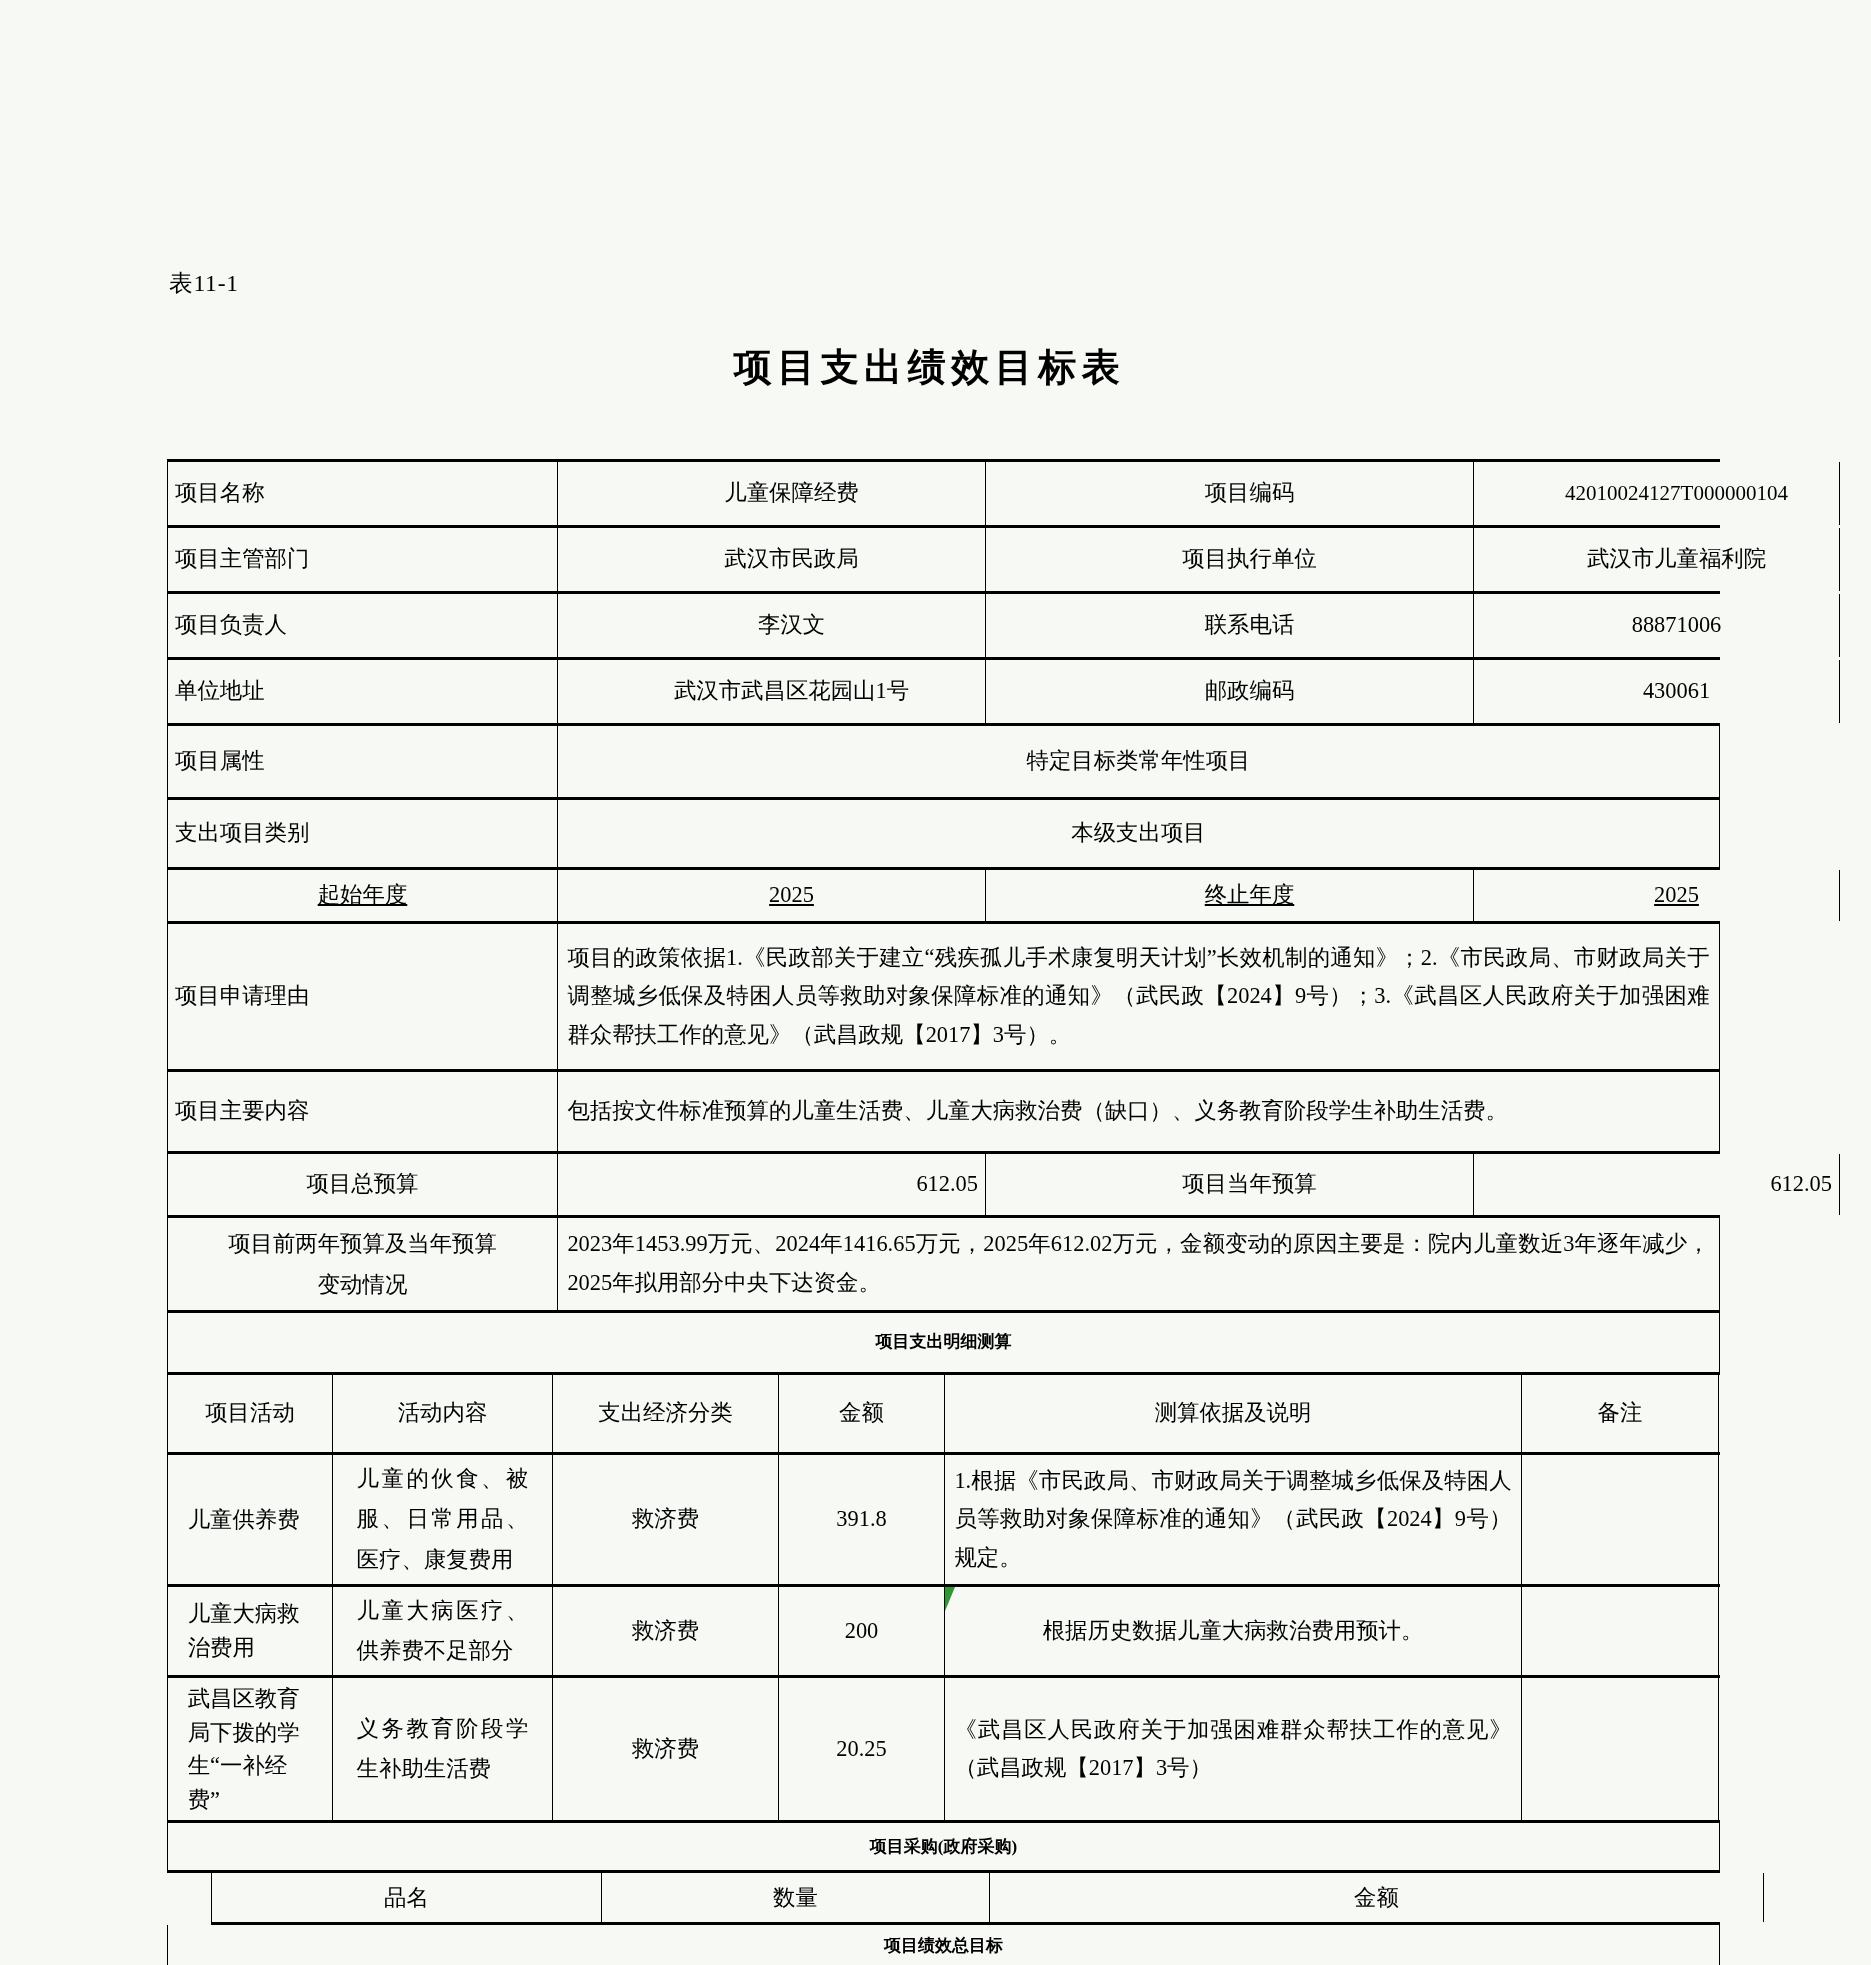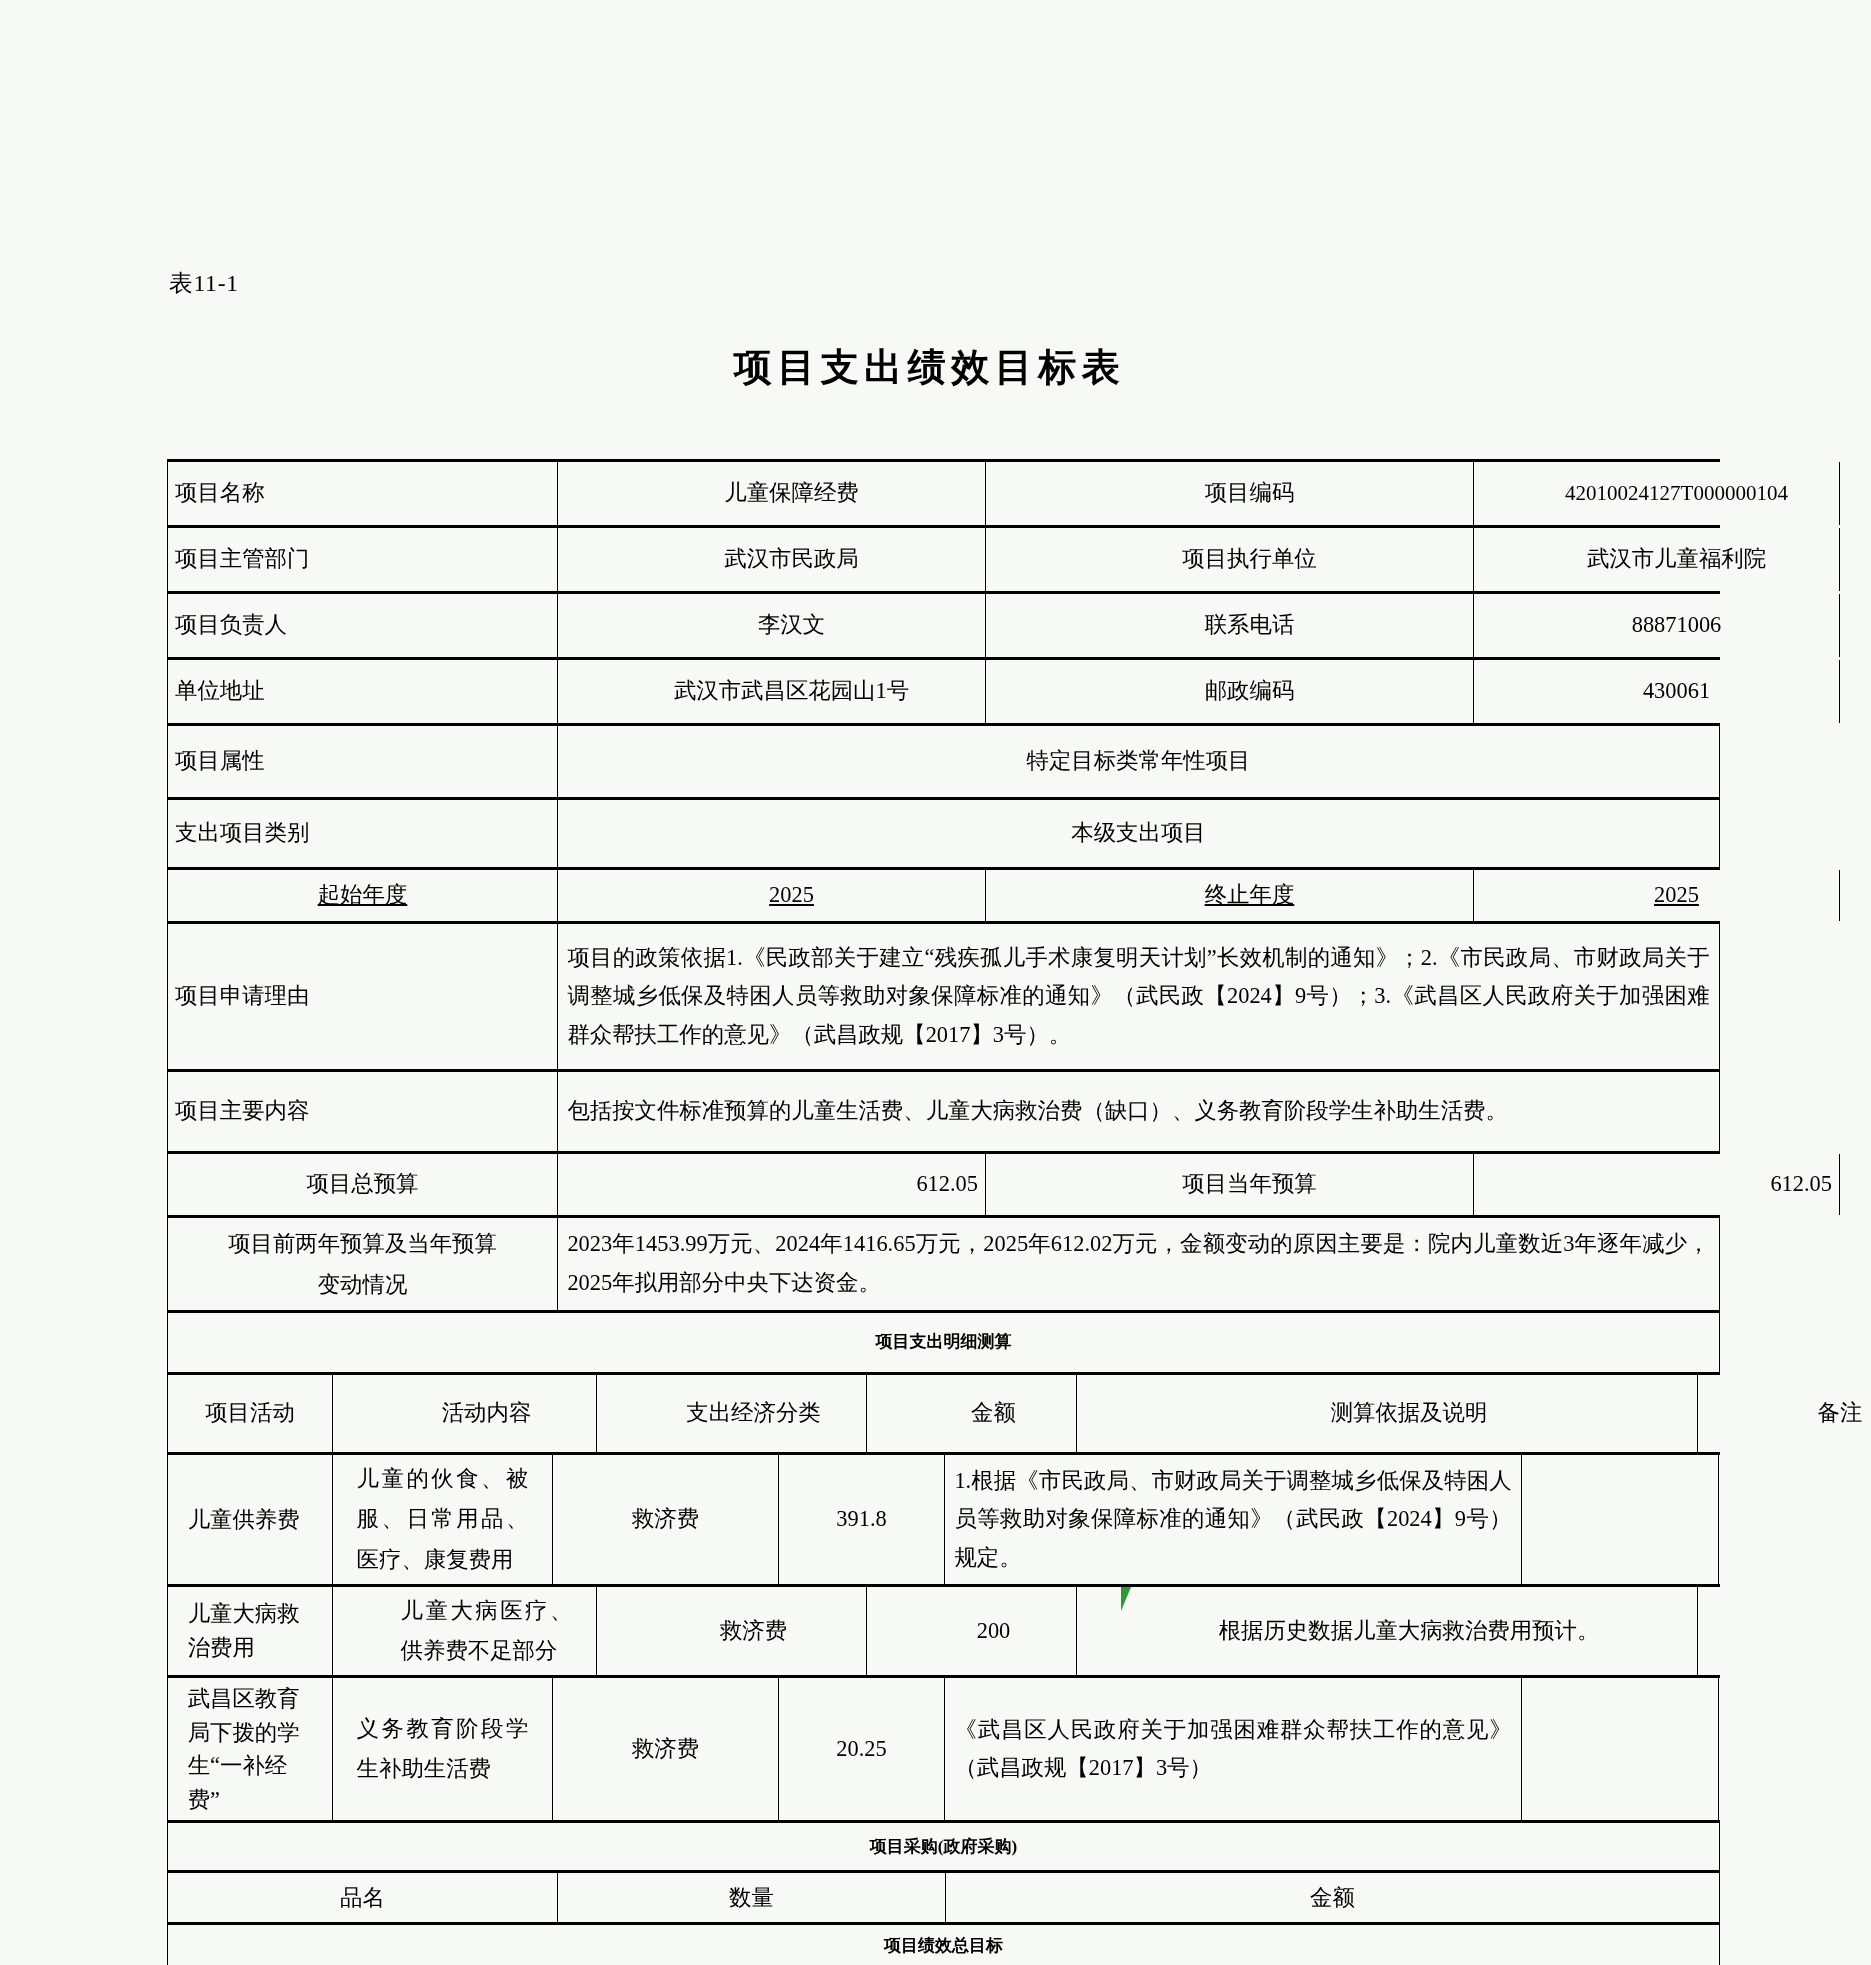--- a/index.html
+++ b/index.html
@@ -20,21 +20,21 @@
     text-align:center;font-size:38px;font-weight:bold;letter-spacing:5.5px;
   }
   .main-table{
     position:absolute;left:167px;top:459px;width:1553px;
     border-top:3.1px solid #000;
   }
   .row{display:grid;border-bottom:3.1px solid #000;}
   .g4{grid-template-columns:391px 388px 448px 326px;gap:40px;}
   .g2{grid-template-columns:391px 1162px;}
   .g6{grid-template-columns:166px 220px 226px 166px 577px 197px;}
-  .g3{grid-template-columns:391px 388px 774px;}
+  .g3{grid-template-columns:391px 388px 774px;margin-left:44px;}
   .g1{grid-template-columns:1553px;}
   .cell{
     border-right:1.2px solid #000;
     display:flex;align-items:center;
     font-size:22.4px;line-height:1.55;
     padding:3.9px 7px;
     box-sizing:border-box;
     position:relative;
     word-break:break-all;
   }
@@ -50,21 +50,21 @@
   .sec-hdr{font-weight:bold;font-size:17px;}
   .rh160{min-height:63px;}
   .rh170{min-height:67px;}
   .rh180{min-height:71px;}
   .rh130{min-height:51px;text-decoration:underline;}
   .rh370{min-height:145px;}
   .rh200{min-height:79px;}
   .rh155{min-height:61px;}
   .rh235{min-height:92px;}
   .rh150{min-height:59px;}
-  .rh195{min-height:77px;gap:44px;}
+  .rh195{min-height:77px;}
   .rh300{min-height:118px;}
   .rh310{min-height:122px;}
   .rh120{min-height:47px;}
   .rh125{min-height:49px;}
   .rh105{min-height:41px;}
   .code-cell{font-size:21px;padding:3.9px 1.6px;letter-spacing:0;}
   .green-flag{
     position:absolute;top:0;left:0;width:0;height:0;
     border-top:24.4px solid #2d9731;
     border-right:10.6px solid transparent;

